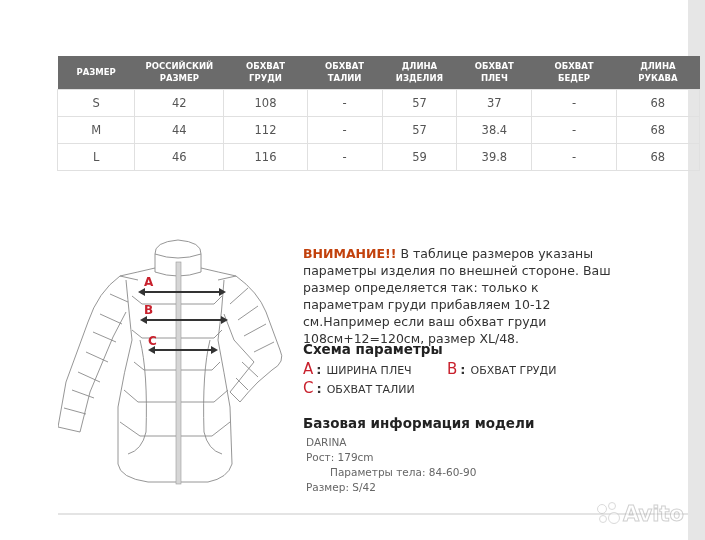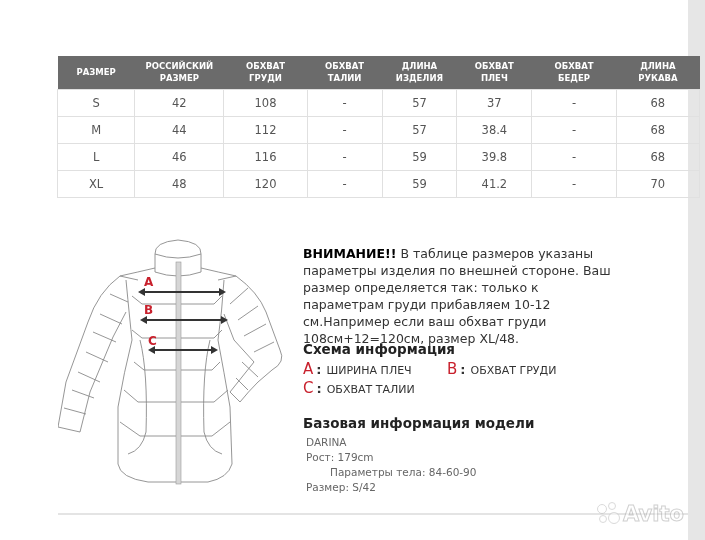--- a/index.html
+++ b/index.html
@@ -10,21 +10,21 @@
 
     .title { position: absolute; left: 58px; top: 24px; font-size: 12px; font-weight: bold; color: #111; letter-spacing: 0.3px; font-family: "DejaVu Sans", sans-serif; margin-top: 44px; }
 
     table.size-table { position: absolute; left: 57px; top: 56px; width: 643px; border-collapse: collapse; table-layout: fixed; }
     table.size-table th { background: #6b6b6b; color: #fff; font-size: 8.5px; font-weight: bold; line-height: 12px; height: 33px; text-align: center; vertical-align: middle; padding: 0 2px; font-family: "DejaVu Sans", sans-serif; }
     table.size-table td { border: 1px solid #e0e0e0; height: 27px; text-align: center; vertical-align: middle; font-size: 11.5px; color: #555; font-family: "DejaVu Sans", sans-serif; }
 
     .figure { position: absolute; left: 58px; top: 232px; width: 230px; height: 262px; }
 
     .note { position: absolute; left: 303px; top: 245px; width: 320px; font-size: 12.5px; line-height: 17px; color: #333; font-family: "DejaVu Sans", sans-serif; }
-    .note .warn { color: #000000; font-weight: bold; }
+    .note .warn { color: #c2410c; font-weight: bold; }
 
     .h2 { position: absolute; font-size: 13.5px; font-weight: bold; color: #222; font-family: "DejaVu Sans", sans-serif; }
     .legend-item { position: absolute; font-size: 11px; color: #333; display: flex; align-items: baseline; gap: 3px; font-family: "DejaVu Sans", sans-serif; }
     .legend-item .letter { color: #c8202c; font-size: 15px; }
     .legend-item .colon { color: #333; font-size: 13px; font-weight: bold; margin-right: 2px; }
 
     .model-line { position: absolute; left: 306px; font-size: 10.5px; color: #666; font-family: "DejaVu Sans", sans-serif; }
 
     .bottom-rule { position: absolute; left: 58px; top: 513px; width: 630px; height: 2px; background: #e4e4e4; }
 
@@ -87,30 +87,20 @@
     <tr>
       <td>L</td>
       <td>46</td>
       <td>116</td>
       <td>-</td>
       <td>59</td>
       <td>39.8</td>
       <td>-</td>
       <td>68</td>
     </tr>
-    <tr>
-      <td>XL</td>
-      <td>48</td>
-      <td>120</td>
-      <td>-</td>
-      <td>59</td>
-      <td>41.2</td>
-      <td>-</td>
-      <td>70</td>
-    </tr>
   </tbody>
 </table>
 
 <div class="figure">
   <svg width="230" height="262" viewBox="0 0 230 262" fill="none" stroke="#8a8a8a" stroke-width="0.9">
 
     <path d="M97 22 Q96 10 120 8 Q144 10 143 22 L143 40 Q120 48 97 40 Z"></path>
     <path d="M97 22 Q120 30 143 22"></path>
 
     <path d="M97 36 Q80 40 62 44 L80 48"></path>
@@ -149,21 +139,21 @@
   </svg>
   <span style="position:absolute;left:86px;top:43px;color:#c8202c;font-weight:bold;font-size:12px;font-family:'DejaVu Sans',sans-serif;">A</span>
   <span style="position:absolute;left:86px;top:71px;color:#c8202c;font-weight:bold;font-size:12px;font-family:'DejaVu Sans',sans-serif;">B</span>
   <span style="position:absolute;left:90px;top:102px;color:#c8202c;font-weight:bold;font-size:12px;font-family:'DejaVu Sans',sans-serif;">C</span>
 </div>
 
 <div class="note">
   <span class="warn">ВНИМАНИЕ!!</span><span> В таблице размеров указаны параметры изделия по внешней стороне. Ваш размер определяется так: только к параметрам груди прибавляем 10-12 см.Например если ваш обхват груди 108см+12=120см, размер XL/48.</span>
 </div>
 
-<div class="h2" style="left:303px; top:341px;">Схема информация</div>
+<div class="h2" style="left:303px; top:341px;">Схема параметры</div>
 
 <div class="legend-item" style="left:303px; top:360px;">
   <span class="letter">A</span>
     <span class="colon">:</span>
   <span>ШИРИНА ПЛЕЧ</span>
 </div>
 <div class="legend-item" style="left:447px; top:360px;">
   <span class="letter">B</span>
     <span class="colon">:</span>
   <span>ОБХВАТ ГРУДИ</span>

